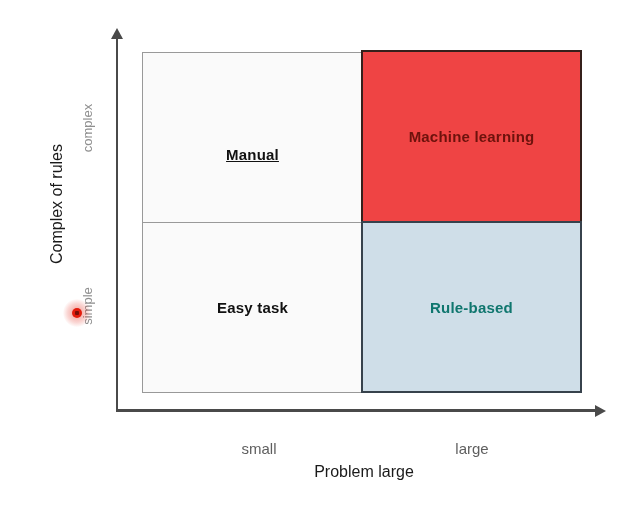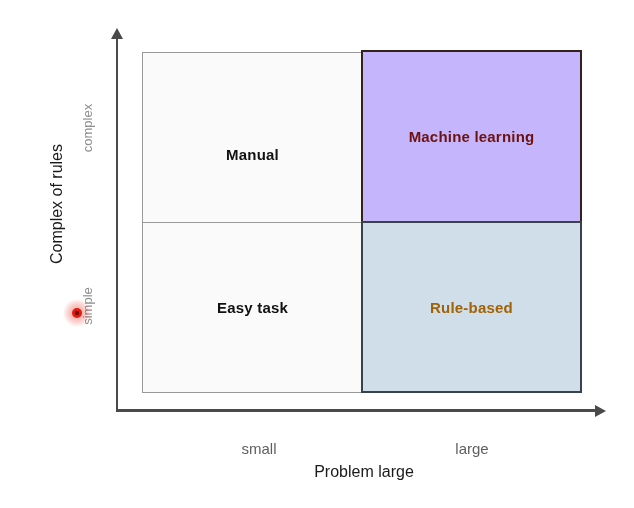--- a/index.html
+++ b/index.html
@@ -21,21 +21,21 @@
     border-top:6px solid transparent; border-bottom:6px solid transparent;
     border-left:11px solid #4a4a4a;
   }
 
   
   .cell {
     position:absolute; box-sizing:border-box;
     display:flex; align-items:center; justify-content:center;
     font-size:15px; font-weight:bold; letter-spacing:0.2px;
   }
-  .cell-manual { left:142px; top:52px;  width:221px; height:204px; border:1px solid #999999; }
+  .cell-manual { left:142px; top:52px;  width:221px; height:204px; border:1px solid #999999;text-decoration:underline; }
   .cell-easy   { left:142px; top:222px; width:221px; height:171px; border:1px solid #22c55e; }
   .cell-ml     { left:361px; top:50px;  width:221px; height:173px; border:2px solid #35201b; }
   .cell-rule   { left:361px; top:221px; width:221px; height:172px; border:2px solid #37424c; }
 
   
   .y-title {
     position:absolute; left:-43px; top:193px; width:200px; height:22px;
     line-height:22px; text-align:center; font-size:16px; color:#1a1a1a;
     transform:rotate(-90deg);
   }
@@ -77,24 +77,24 @@
   <div class="y-axis-arrow" style="border-bottom-color: rgb(74, 74, 74);"></div>
   <div class="x-axis-line" style="background-color: rgb(74, 74, 74);"></div>
   <div class="x-axis-arrow" style="border-left-color: rgb(74, 74, 74);"></div>
 
   <div class="cell cell-manual" style="background-color: rgb(250, 250, 250); border-color: rgb(153, 153, 153); color: rgb(17, 17, 17);">
     <span>Manual</span>
   </div>
   <div class="cell cell-easy" style="background-color: rgb(250, 250, 250); border-color: rgb(153, 153, 153); color: rgb(17, 17, 17);">
     <span>Easy task</span>
   </div>
-  <div class="cell cell-ml" style="background-color: #c4b5fd; border-color: rgb(53, 32, 27); color: rgb(109, 18, 12); align-items: center;">
+  <div class="cell cell-ml" style="background-color: #ef4444; border-color: rgb(53, 32, 27); color: rgb(109, 18, 12); align-items: center;">
     <span>Machine learning</span>
   </div>
-  <div class="cell cell-rule" style="background-color: rgb(207, 222, 232); border-color: rgb(55, 66, 76); color: #a16207;">
+  <div class="cell cell-rule" style="background-color: rgb(207, 222, 232); border-color: rgb(55, 66, 76); color: #0f766e;">
     <span>Rule-based</span>
   </div>
 
   <div class="y-title">Complex of rules</div>
   <div class="y-tick y-tick-complex">complex</div>
   <div class="y-tick y-tick-simple">simple</div>
 
   <div class="x-tick x-tick-small">small</div>
   <div class="x-tick x-tick-large">large</div>
   <div class="x-title">Problem large</div>

